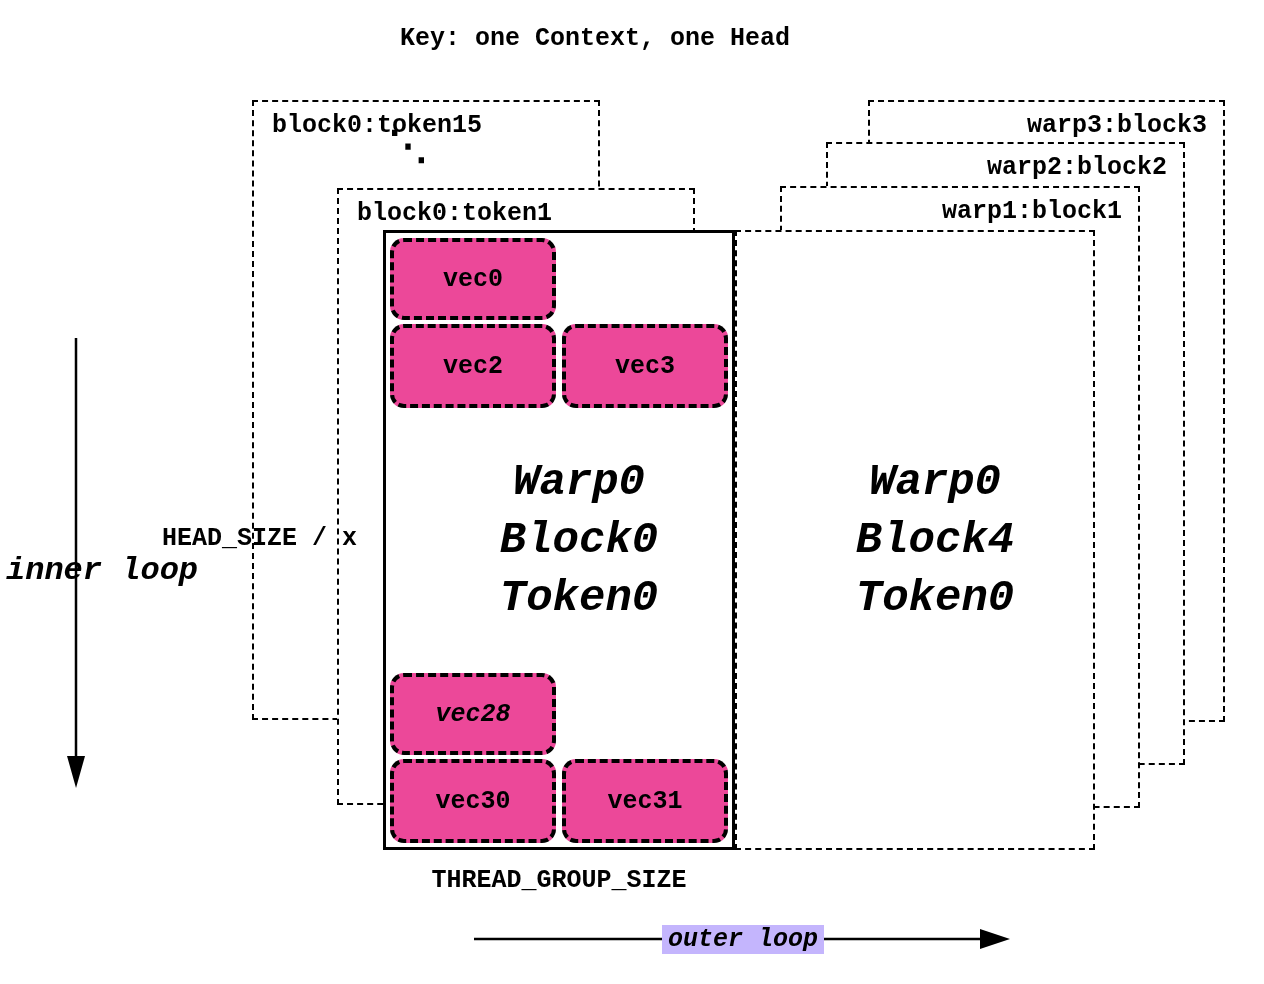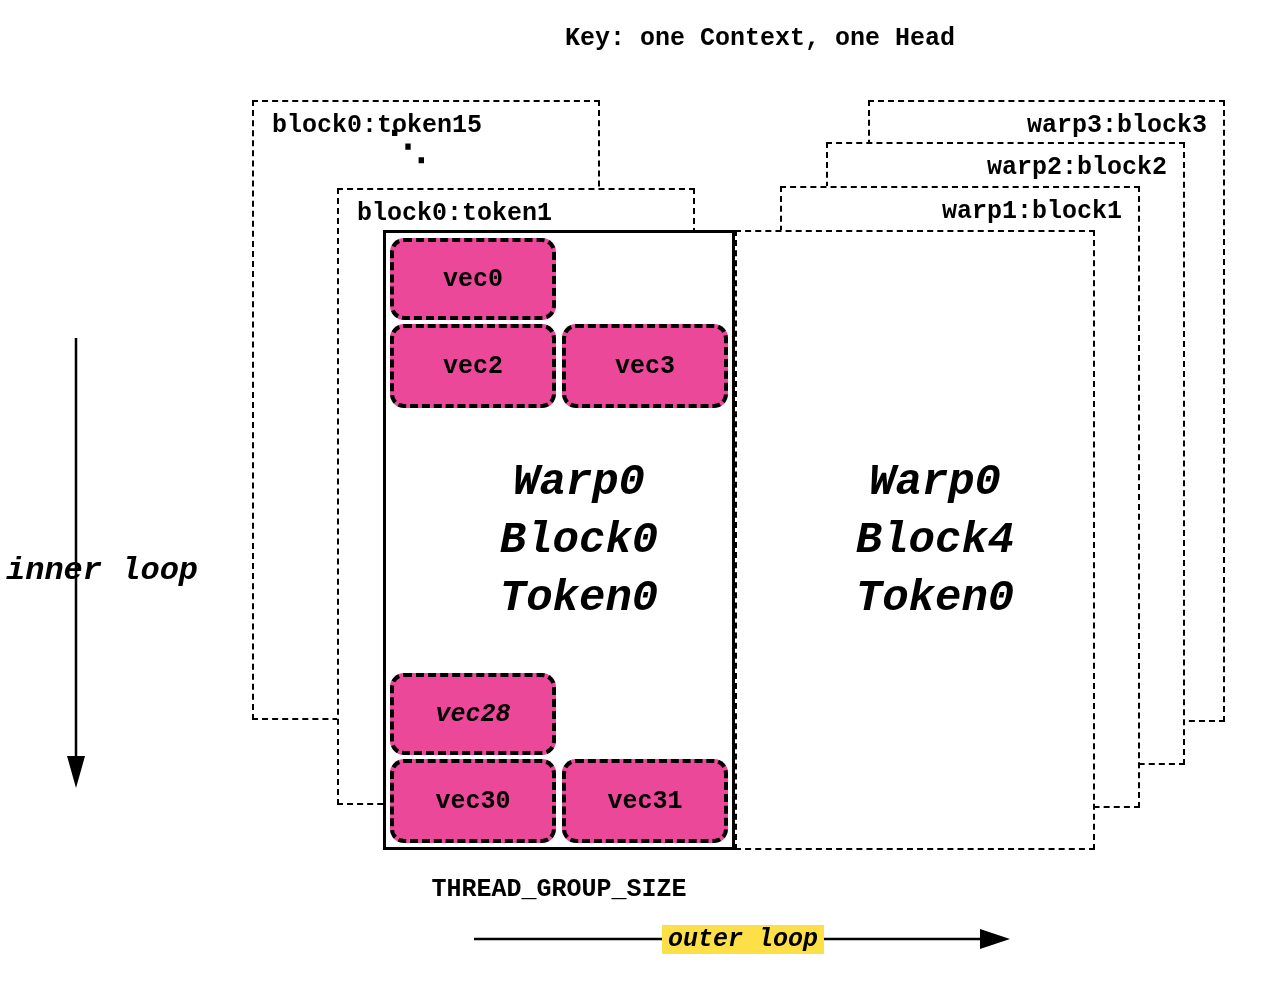--- a/index.html
+++ b/index.html
@@ -44,24 +44,24 @@
     pointer-events:none;
     padding-left:40px;
   }
   .annot{position:absolute;z-index:10;}
   .italic{font-style:italic;}
   .arrow-svg{position:absolute;z-index:9;}
   #ellipsis{
     position:absolute;left:388px;top:122px;
     font-size:40px;font-weight:bold;z-index:3;
   }
-  #title{position:absolute;left:400px;top:24px;width:720px;text-align:center;}
+  #title{position:absolute;left:400px;top:24px;width:720px;text-align:left;}
   #outer-loop-label{
     position:absolute;left:662px;top:925px;
-    background:#fde047;padding:0 6px;z-index:11;
+    background:#c4b5fd;padding:0 6px;z-index:11;
   }
 </style>
 </head>
 <body>
 
 <div id="canvas">
 
   <div id="title" class="lbl">Key: one Context, one Head</div>
 
   <div class="box" style="left:252px;top:100px;width:348px;height:620px;z-index:1;">
@@ -101,29 +101,30 @@
 
     <div class="vec" style="left:4px;top:5px;width:166px;height:82px;">vec0</div>
     <div class="vec" style="left:4px;top:91px;width:166px;height:84px;">vec2</div>
     <div class="vec" style="left:176px;top:91px;width:166px;height:84px;">vec3</div>
 
     <div class="vec" style="left:4px;top:440px;width:166px;height:82px;font-style:italic;">vec28</div>
     <div class="vec" style="left:4px;top:526px;width:166px;height:84px;">vec30</div>
     <div class="vec" style="left:176px;top:526px;width:166px;height:84px;">vec31</div>
   </div>
 
+  <div class="annot lbl" style="left:162px;top:524px;">HEAD_SIZE / x</div>
 
   <div class="annot lbl italic" style="left:6px;top:552px;font-size:32px;">inner loop</div>
 
   <svg class="arrow-svg" style="left:58px;top:336px;" width="40" height="458" viewBox="0 0 40 458">
     <line x1="18" y1="2" x2="18" y2="426" stroke="#000" stroke-width="2.5"></line>
     <polygon points="9,420 27,420 18,452" fill="#000"></polygon>
   </svg>
 
-  <div class="annot lbl" style="left:383px;top:866px;width:352px;text-align:center;margin-top:9px;">THREAD_GROUP_SIZE</div>
+  <div class="annot lbl" style="left:383px;top:866px;width:352px;text-align:center;">THREAD_GROUP_SIZE</div>
 
   <svg class="arrow-svg" style="left:470px;top:916px;" width="545" height="46" viewBox="0 0 545 46">
     <line x1="4" y1="23" x2="512" y2="23" stroke="#000" stroke-width="2.5"></line>
     <polygon points="510,13 510,33 540,23" fill="#000"></polygon>
   </svg>
 
   <div id="outer-loop-label" class="lbl italic">outer loop</div>
 
 </div>
 

